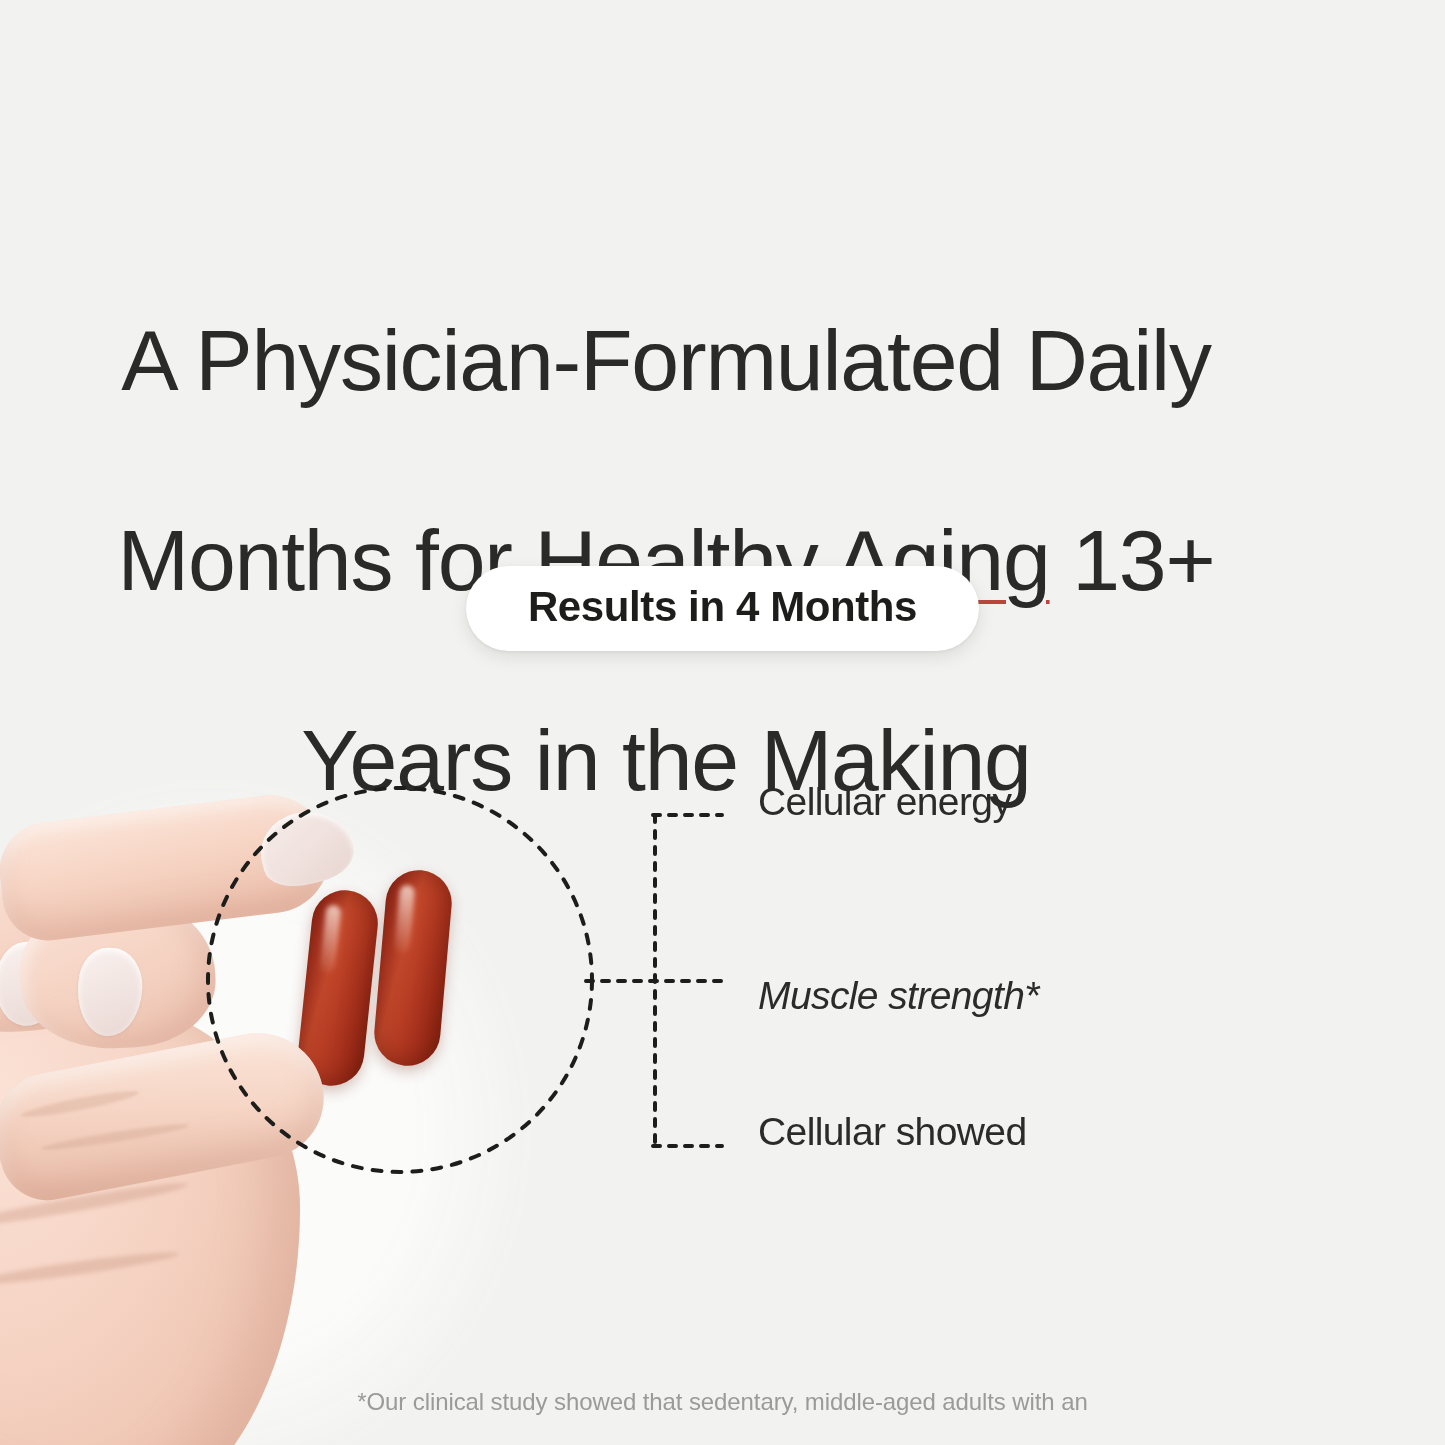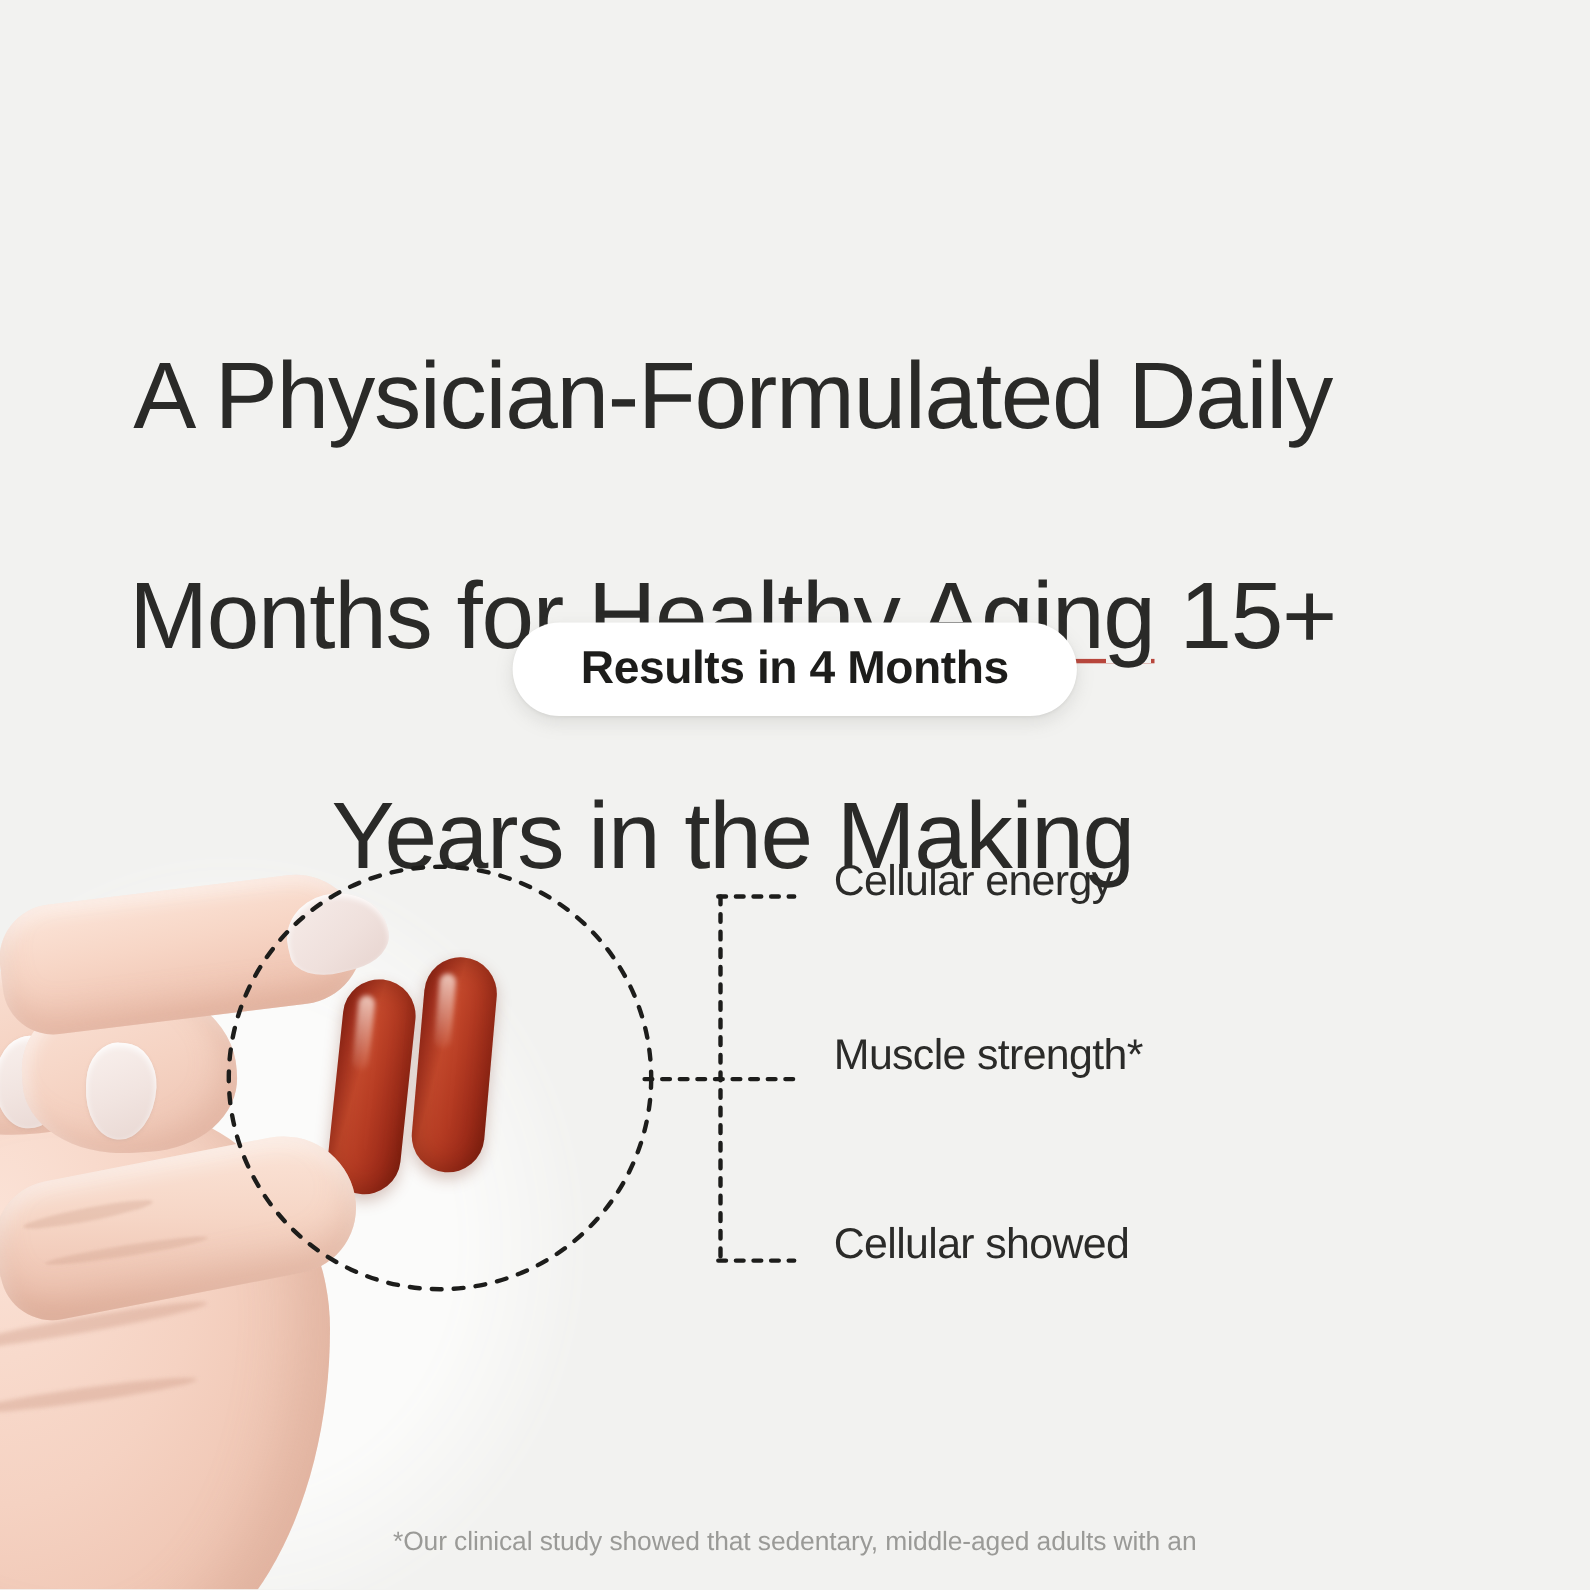--- a/index.html
+++ b/index.html
@@ -212,21 +212,21 @@
     position: absolute;
     left: 758px;
     font-size: 39px;
     font-weight: 400;
     letter-spacing: -0.6px;
     color: #2b2b29;
     line-height: 1;
     white-space: nowrap;
   }
   .benefit-0 { top: 782px; }
-  .benefit-1 { top: 940px; }
+  .benefit-1 { top: 976px; font-style: italic; }
   .benefit-2 { top: 1112px; }
 
   
   .footnote {
     position: absolute;
     left: 0;
     top: 1348px;
     width: 1445px;
     text-align: center;
     font-size: 24px;
@@ -237,21 +237,21 @@
     white-space: pre-line;
   }
 </style>
 </head>
 <body>
 
 <div class="canvas">
 
   <h1 class="headline">
     <span class="hl-line">A Physician-Formulated Daily</span>
-    <span class="hl-line"><span>Months for </span><span class="hl-underlined">Healthy Aging</span><span> 15+</span></span>
+    <span class="hl-line"><span>Months for </span><span class="hl-underlined">Healthy Aging</span><span> 13+</span></span>
     <span class="hl-line">Years in the Making</span>
   </h1>
 
   <div class="badge-wrap">
     <div class="badge">Results in 4 Months</div>
   </div>
 
   <div class="photo">
     <div class="photo-bg"></div>
 

